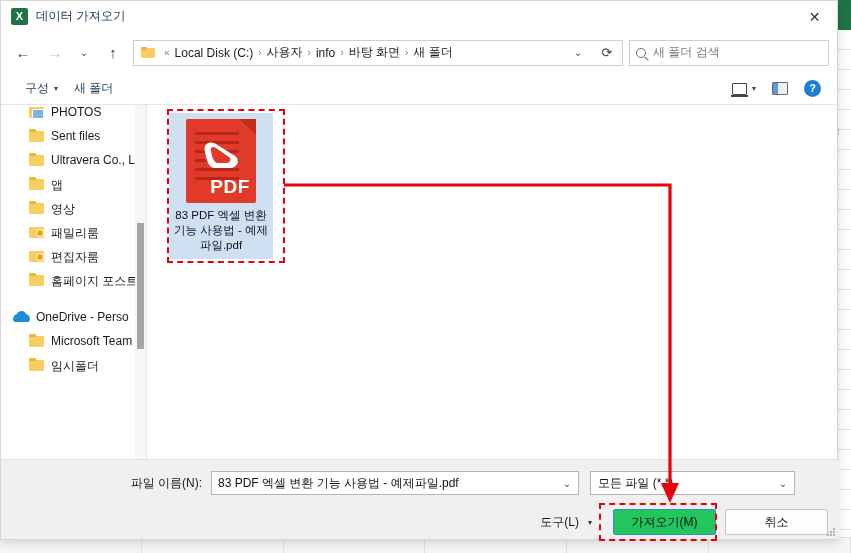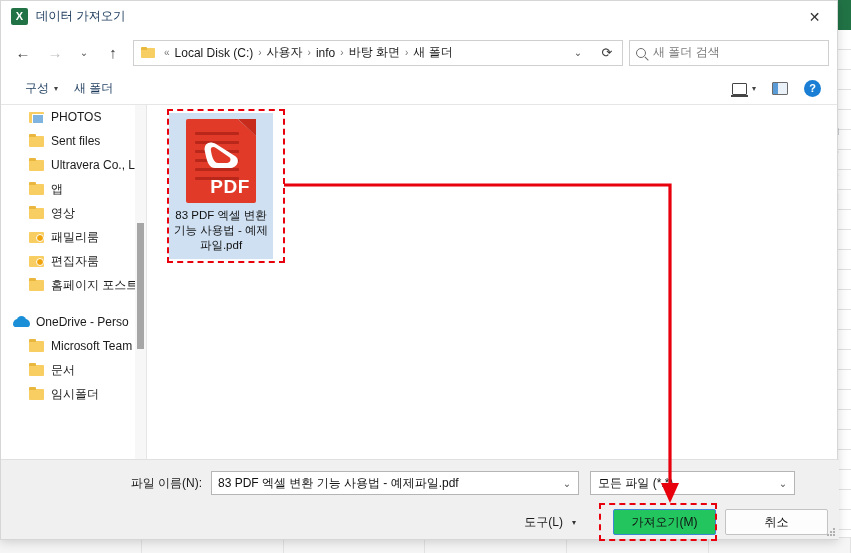--- a/index.html
+++ b/index.html
@@ -150,21 +150,21 @@
   }
 
   
   .dialog-body { display: flex; height: 356px; }
 
   .sidebar {
     width: 146px; background: #ffffff; position: relative;
     border-right: 1px solid #e6e6e6; overflow: hidden;
   }
   .side-item {
-    height: 24px; display: flex; align-items: center; gap: 6px;
+    height: 24px; display: flex; gap: 6px;
     font-size: 12px; color: #1b1b1b; white-space: nowrap; overflow: hidden;
   }
   .side-item.lvl1 { padding-left: 28px; }
   .side-item.lvl0 { padding-left: 12px; }
   .side-item.selected { background: #dcdcdc; }
   .ic {
     width: 16px; height: 14px; flex: 0 0 auto; position: relative;
   }
   .ic-folder:before {
     content:""; position:absolute; left:0; top:2px; width:15px; height:11px;
@@ -284,21 +284,21 @@
   }
   .ft-select .val { flex: 1; white-space: nowrap; }
   .ft-select .chev { width: 18px; text-align: center; color: #555; font-size: 10px; }
 
   .row-buttons {
     display: flex; align-items: center; justify-content: flex-end;
     gap: 9px; padding-right: 11px; margin-top: 11px; position: relative;
   }
   .tools-btn {
     display: flex; align-items: center; gap: 9px;
-    font-size: 12px; color: #1b1b1b; padding: 4px 6px; margin-right: 22px;
+    font-size: 12px; color: #1b1b1b; padding: 4px 6px; margin-right: 6px;
   }
   .tools-caret { font-size: 8px; color: #333; }
   .btn {
     width: 103px; height: 26px; font-size: 12px; color: #111;
     display: flex; align-items: center; justify-content: center;
     background: #fdfdfd; border: 1px solid #c3c3c3; border-radius: 2px;
   }
   .btn.default {
     background: #22c55e; border: 1.6px solid #3d87d8;
   }
@@ -490,24 +490,20 @@
         <span class="ic ic-folder"></span>
         <span>홈페이지 포스트</span>
       </div>
       <div class="side-item lvl0" style="margin-top:13px">
         <span class="ic ic-cloud"></span>
         <span>OneDrive - Perso</span>
       </div>
       <div class="side-item lvl1">
         <span class="ic ic-folder"></span>
         <span>Microsoft Team</span>
-      </div>
-      <div class="side-item lvl1">
-        <span class="ic ic-folder"></span>
-        <span>문서</span>
       </div>
       <div class="side-item lvl1">
         <span class="ic ic-folder"></span>
         <span>임시폴더</span>
       </div>
 
       <div class="side-scroll-track">
         <div class="side-scrollbar" style="top:118px;right:2px"></div>
       </div>
     </div>

